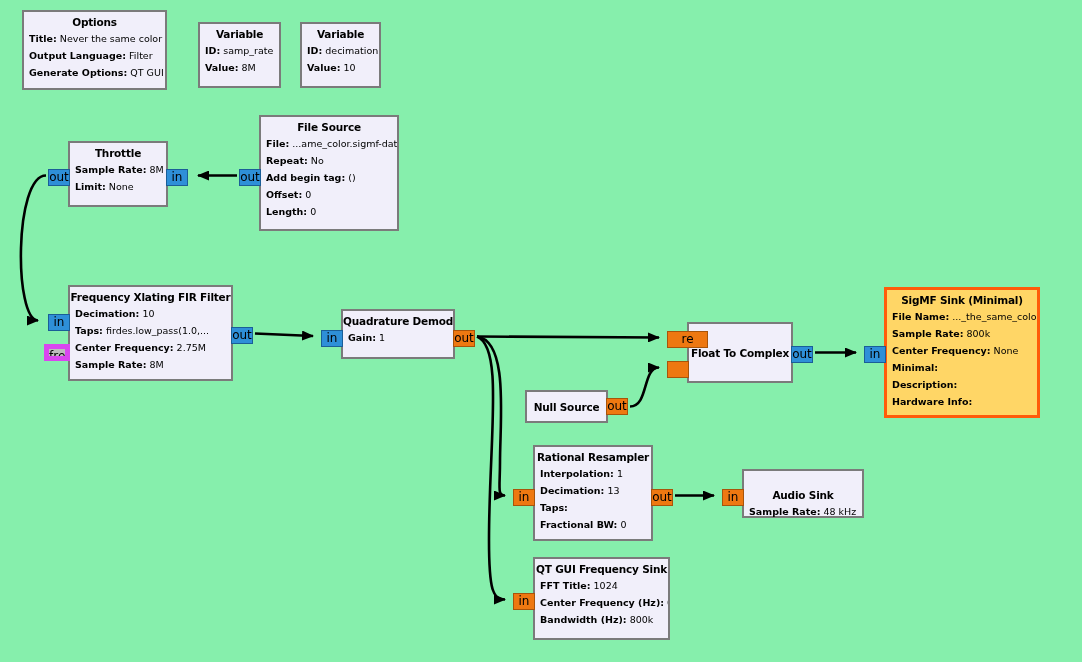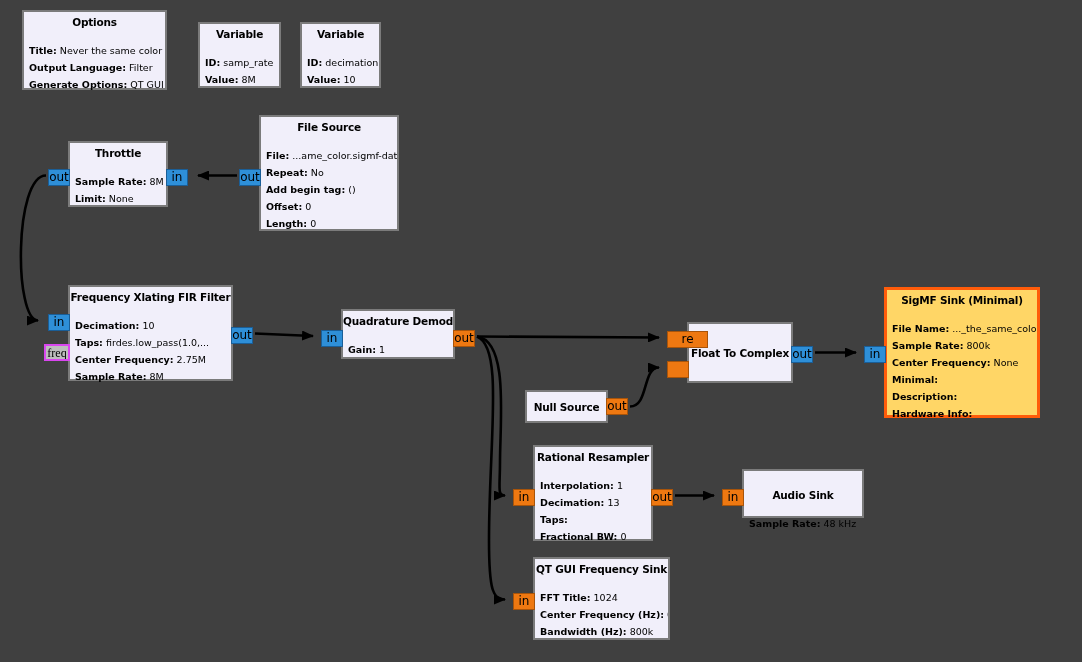--- a/index.html
+++ b/index.html
@@ -1,40 +1,40 @@
 <!DOCTYPE html>
 <html><head>
 <meta charset="utf-8">
 <style>
   html,body{margin:0;padding:0;background:#ffffff;}
   #canvas{
-    position:relative;width:1082px;height:662px;background:#404040;overflow:hidden;
+    position:relative;width:1082px;height:662px;background:#86efac;overflow:hidden;
     font-family:"DejaVu Sans","Liberation Sans",sans-serif;color:#000;
   }
   #wires{position:absolute;left:0;top:0;width:1082px;height:662px;z-index:1;}
   .block{
     position:absolute;z-index:2;background:#f1effa;border:2px solid #7b7b7b;
     box-sizing:border-box;
   }
   .block.selected{background:#ffd666;border:3px solid #ff5c0a;}
   .title{
     font-size:10.5px;font-weight:bold;text-align:center;padding-top:4px;
     white-space:nowrap;overflow:hidden;letter-spacing:-0.2px;
   }
-  .params{padding:2px 5px 0 5px;overflow:hidden;margin-top:12px;}
+  .params{padding:2px 5px 0 5px;overflow:hidden;}
   .param{font-size:9.5px;line-height:17px;white-space:nowrap;}
   .pl{font-weight:bold;}
   .pv{font-weight:normal;}
   .port{
     position:absolute;height:17px;box-sizing:border-box;z-index:3;
     font-size:12px;line-height:15px;text-align:center;white-space:nowrap;overflow:hidden;
   }
   .port.complex{background:#2e8fd8;border:1px solid #1a5e97;}
   .port.float{background:#ee7811;border:1px solid #a8540a;}
-  .port.msg{background:#bdbdbd;border:2px solid #d946ef;font-family:Liberation Serif, serif;}
+  .port.msg{background:#bdbdbd;border:5px solid #d946ef;}
   .vcenter{display:flex;align-items:center;justify-content:center;padding:0;}
   .vcenter .title{padding-top:0;}
 </style>
 </head>
 <body>
 
 <div id="canvas">
 
   <svg id="wires" xmlns="http://www.w3.org/2000/svg">
     <defs>

